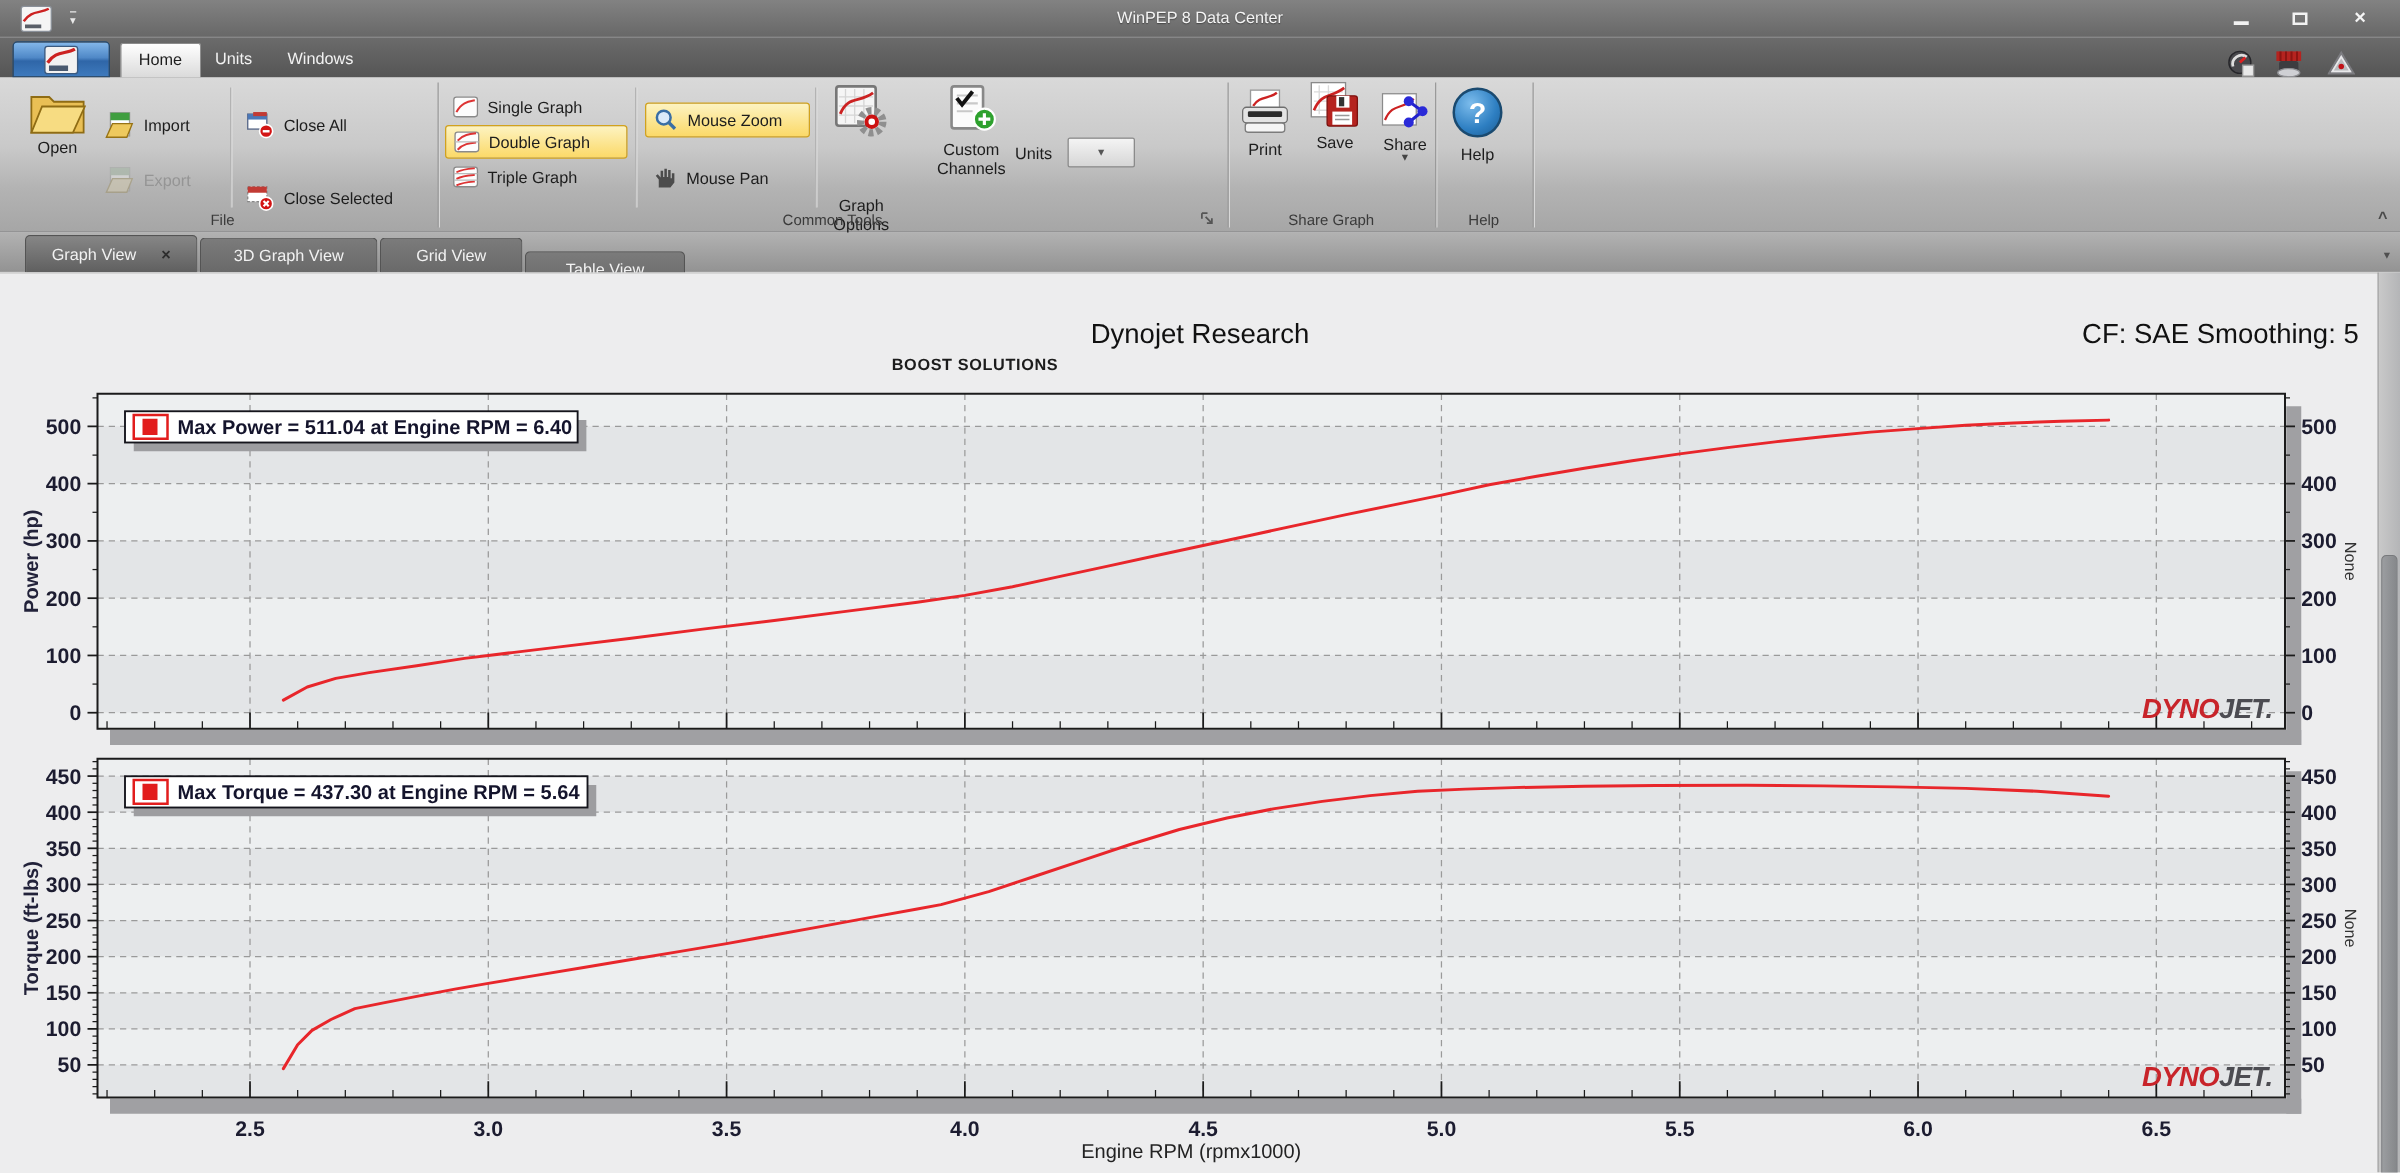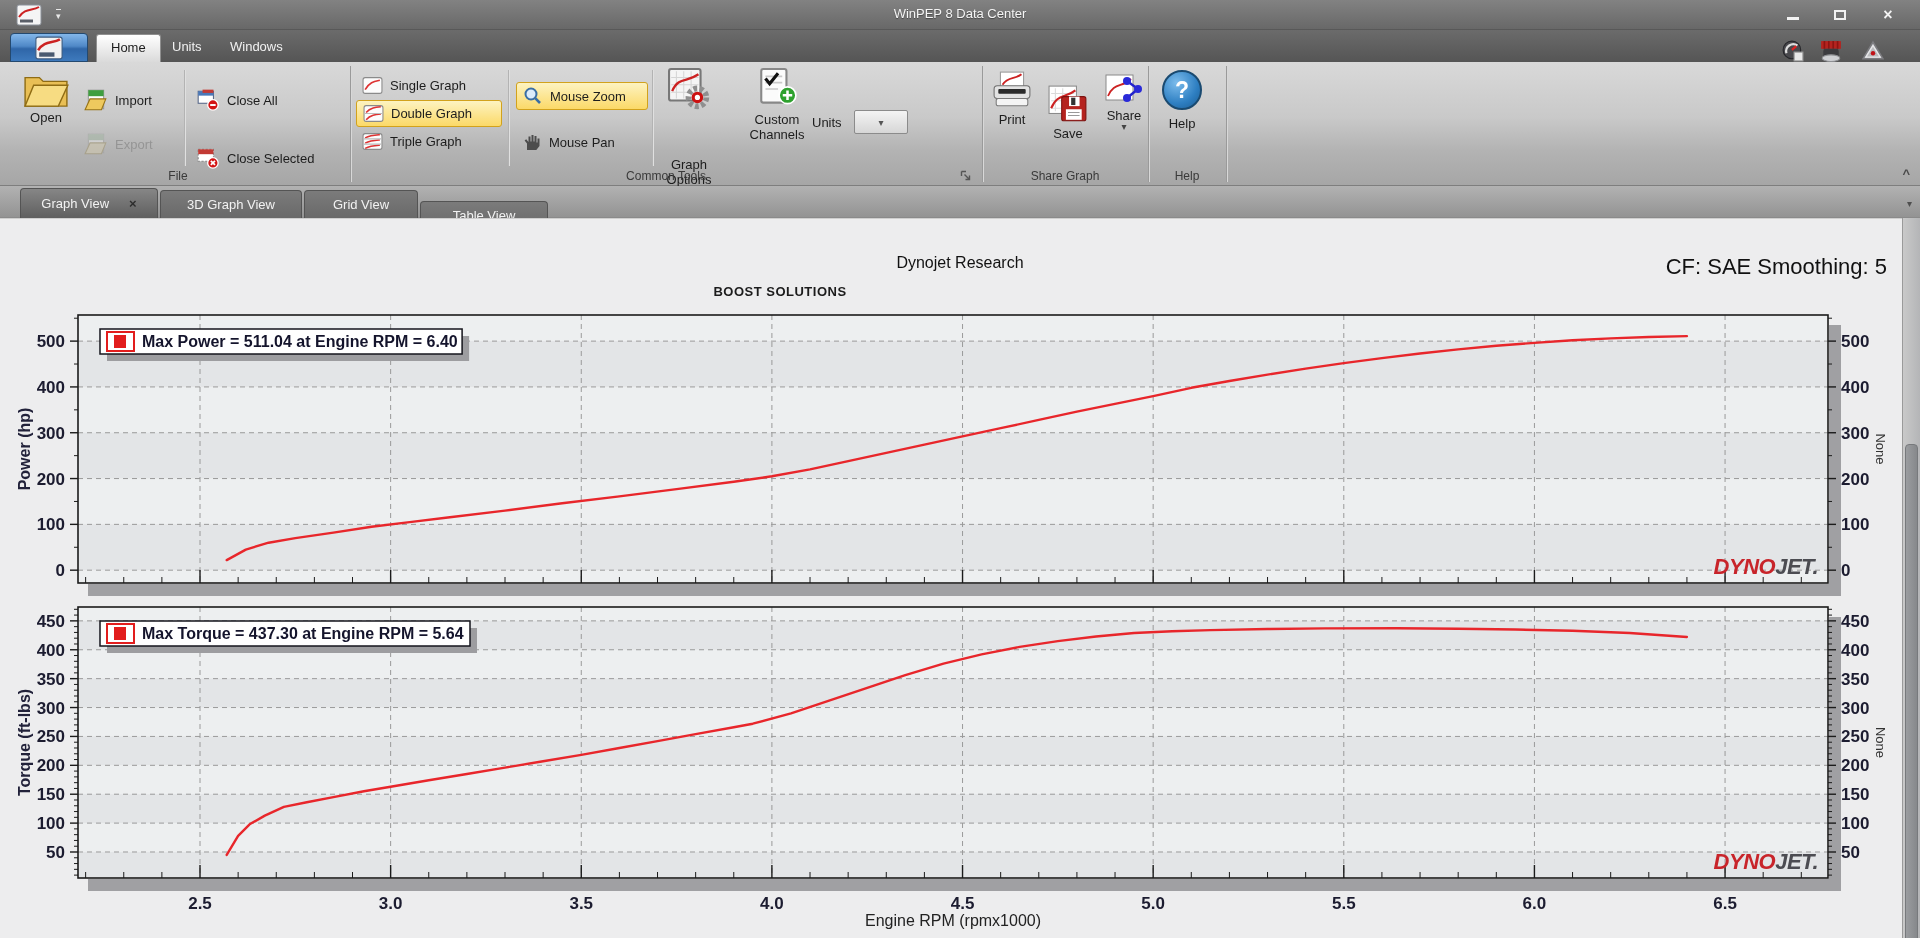--- a/index.html
+++ b/index.html
@@ -64,21 +64,21 @@
   .dtab { top:190px; height:28px; border-radius:4px 4px 0 0; border:1px solid #545454;
     border-bottom:none; background:linear-gradient(#7b7b7b,#696969); color:#f2f2f2;
     font-size:13px; display:flex; align-items:center; justify-content:center; gap:8px; }
   .dtab.active { top:188px; height:30px; background:linear-gradient(#868686,#5f5f5f); }
   .dtab-close { color:#2d2d2d; font-size:13px; font-weight:bold; line-height:1; }
   .strip-arrow { right:8px; top:198px; color:#4f4f4f; font-size:10px; }
 
   
   .content { left:0; top:218px; width:1920px; height:720px; background:#ededee;
     border-top:1px solid #cfcfcf; }
-  .gr-title { left:0; top:254px; width:1920px; text-align:center; font-size:16px; color:#111; }
+  .gr-title { left:0; top:254px; width:1920px; text-align:center; font-size:22px; color:#111; }
   .gr-sub { left:0; top:284px; width:1560px; text-align:center; font-size:13px;
     font-weight:bold; color:#1c1c1c; letter-spacing:.5px; }
   .gr-cf { right:33px; top:254px; font-size:22px; color:#111; }
   #charts { left:0; top:218px; font-family:"Liberation Sans",sans-serif; }
 
   
   .scrolltrack { right:0; top:218px; width:18px; height:720px;
     background:linear-gradient(90deg,#c9c9c9,#b4b5b7); border-left:1px solid #9a9a9a; }
   .scrollthumb { right:2px; top:226px; width:13px; height:700px; border-radius:4px;
     background:linear-gradient(90deg,#9b9da0,#86888b); border:1px solid #77797c; }
@@ -273,21 +273,21 @@
 <div class="abs bigbtn" style="left:984px;top:70px;width:56px;">
   <svg width="40" height="40" viewBox="0 0 38 36">
     <rect x="8" y="1" width="22" height="15" fill="#ffffff" stroke="#999999"></rect>
     <path d="M10 13 C15 5,22 8,28 3" stroke="#cc2222" stroke-width="1.8" fill="none"></path>
     <rect x="2" y="14" width="34" height="12" rx="3" fill="#e3e3e3" stroke="#6e6e6e"></rect>
     <rect x="6" y="17" width="26" height="4.5" rx="1" fill="#2b2b2b"></rect>
     <rect x="4" y="26" width="30" height="7" rx="2" fill="#f4f4f4" stroke="#7c7c7c"></rect>
   </svg>
   <span class="btn-label">Print</span>
 </div>
-<div class="abs bigbtn" style="left:1040px;top:84px;width:56px;">
+<div class="abs bigbtn" style="left:1040px;top:64px;width:56px;">
   <svg width="40" height="40" viewBox="0 0 38 36">
     <rect x="1" y="1" width="26" height="26" fill="#ffffff" stroke="#8a8a8a"></rect>
     <path d="M7 3 v22 M14 3 v22 M3 8 h22 M3 15 h22 M3 22 h22" stroke="#dadada"></path>
     <path d="M3 22 C9 8,16 13,26 5" stroke="#cc2222" stroke-width="2" fill="none"></path>
     <rect x="13" y="11" width="23" height="23" rx="2" fill="#b5231f" stroke="#7c120f"></rect>
     <rect x="20" y="11" width="10" height="9" fill="#ffffff"></rect>
     <rect x="22" y="12" width="4" height="7" fill="#333333"></rect>
     <rect x="17" y="23" width="15" height="10" fill="#ffffff"></rect>
     <path d="M19 26 h11 M19 29 h11" stroke="#999999"></path>
   </svg>

